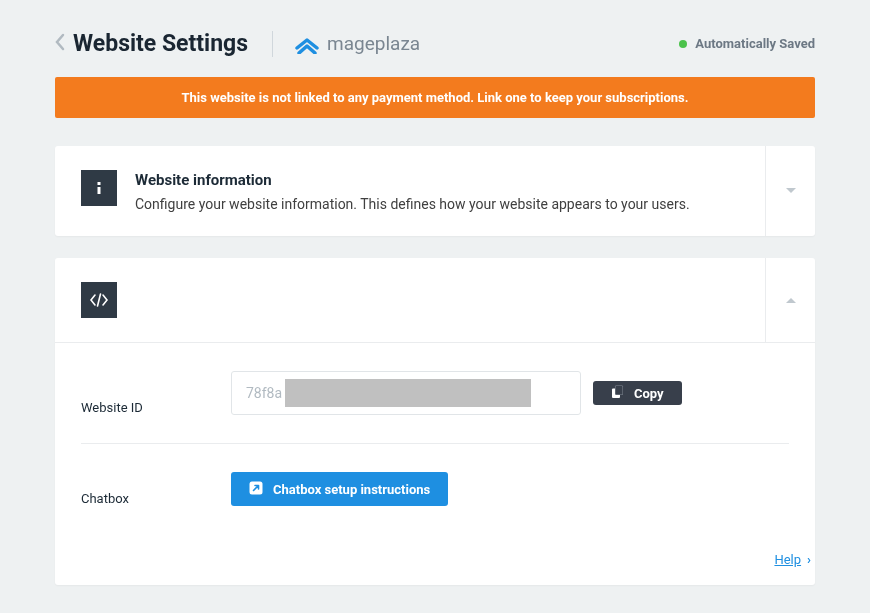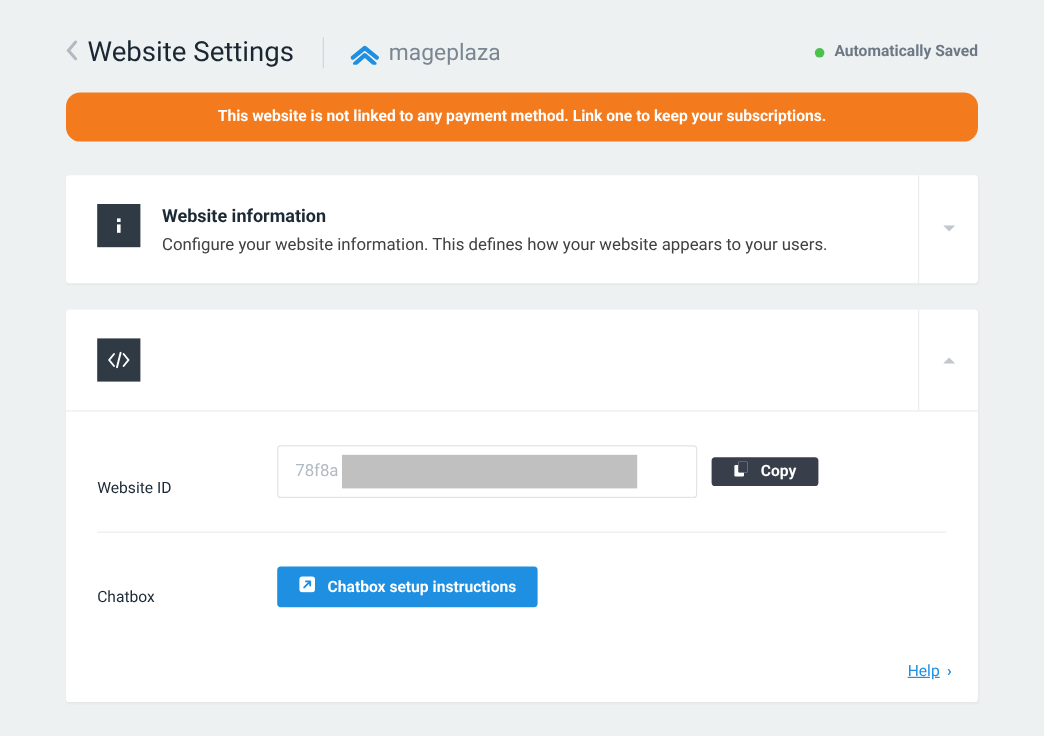--- a/index.html
+++ b/index.html
@@ -26,21 +26,21 @@
       gap: 10px;
     }
     .back-chevron {
       color: #abb4bb;
       font-size: 20px;
       cursor: pointer;
       margin-right: -2px;
     }
     .page-title {
       font-size: 23px;
-      font-weight: 400;
+      font-weight: 700;
       color: #1a2632;
     }
     .divider-vert {
       width: 1px;
       height: 26px;
       background: #d0d7dc;
       margin: 0 12px 0 14px;
     }
     .brand {
       display: flex;
@@ -73,21 +73,21 @@
       color: #6c7884;
     }
     .warning-bar {
       background: #f37b1e;
       color: #fff;
       text-align: center;
       padding: 13px;
       margin: 0 55px 28px;
       font-size: 13px;
       font-weight: 700;
-      border-radius: 12px;
+      border-radius: 2px;
     }
     .panel {
       background: #fff;
       border-radius: 3px;
       margin: 0 55px 22px;
       box-shadow: 0 1px 2px rgba(0,0,0,0.04);
       overflow: hidden;
     }
     .panel-head {
       display: flex;
@@ -206,21 +206,21 @@
       gap: 10px;
       font-size: 13px;
       font-weight: 700;
       cursor: pointer;
       font-family: inherit;
     }
     .panel-foot {
       display: flex;
       justify-content: flex-end;
       align-items: center;
-      padding: 18px 22px;
+      padding: 18px 4px;
       gap: 6px;
     }
     .help-link {
       color: #1e8fe1;
       font-size: 13px;
       text-decoration: underline;
       cursor: pointer;
     }
     .help-chevron {
       color: #1e8fe1;

